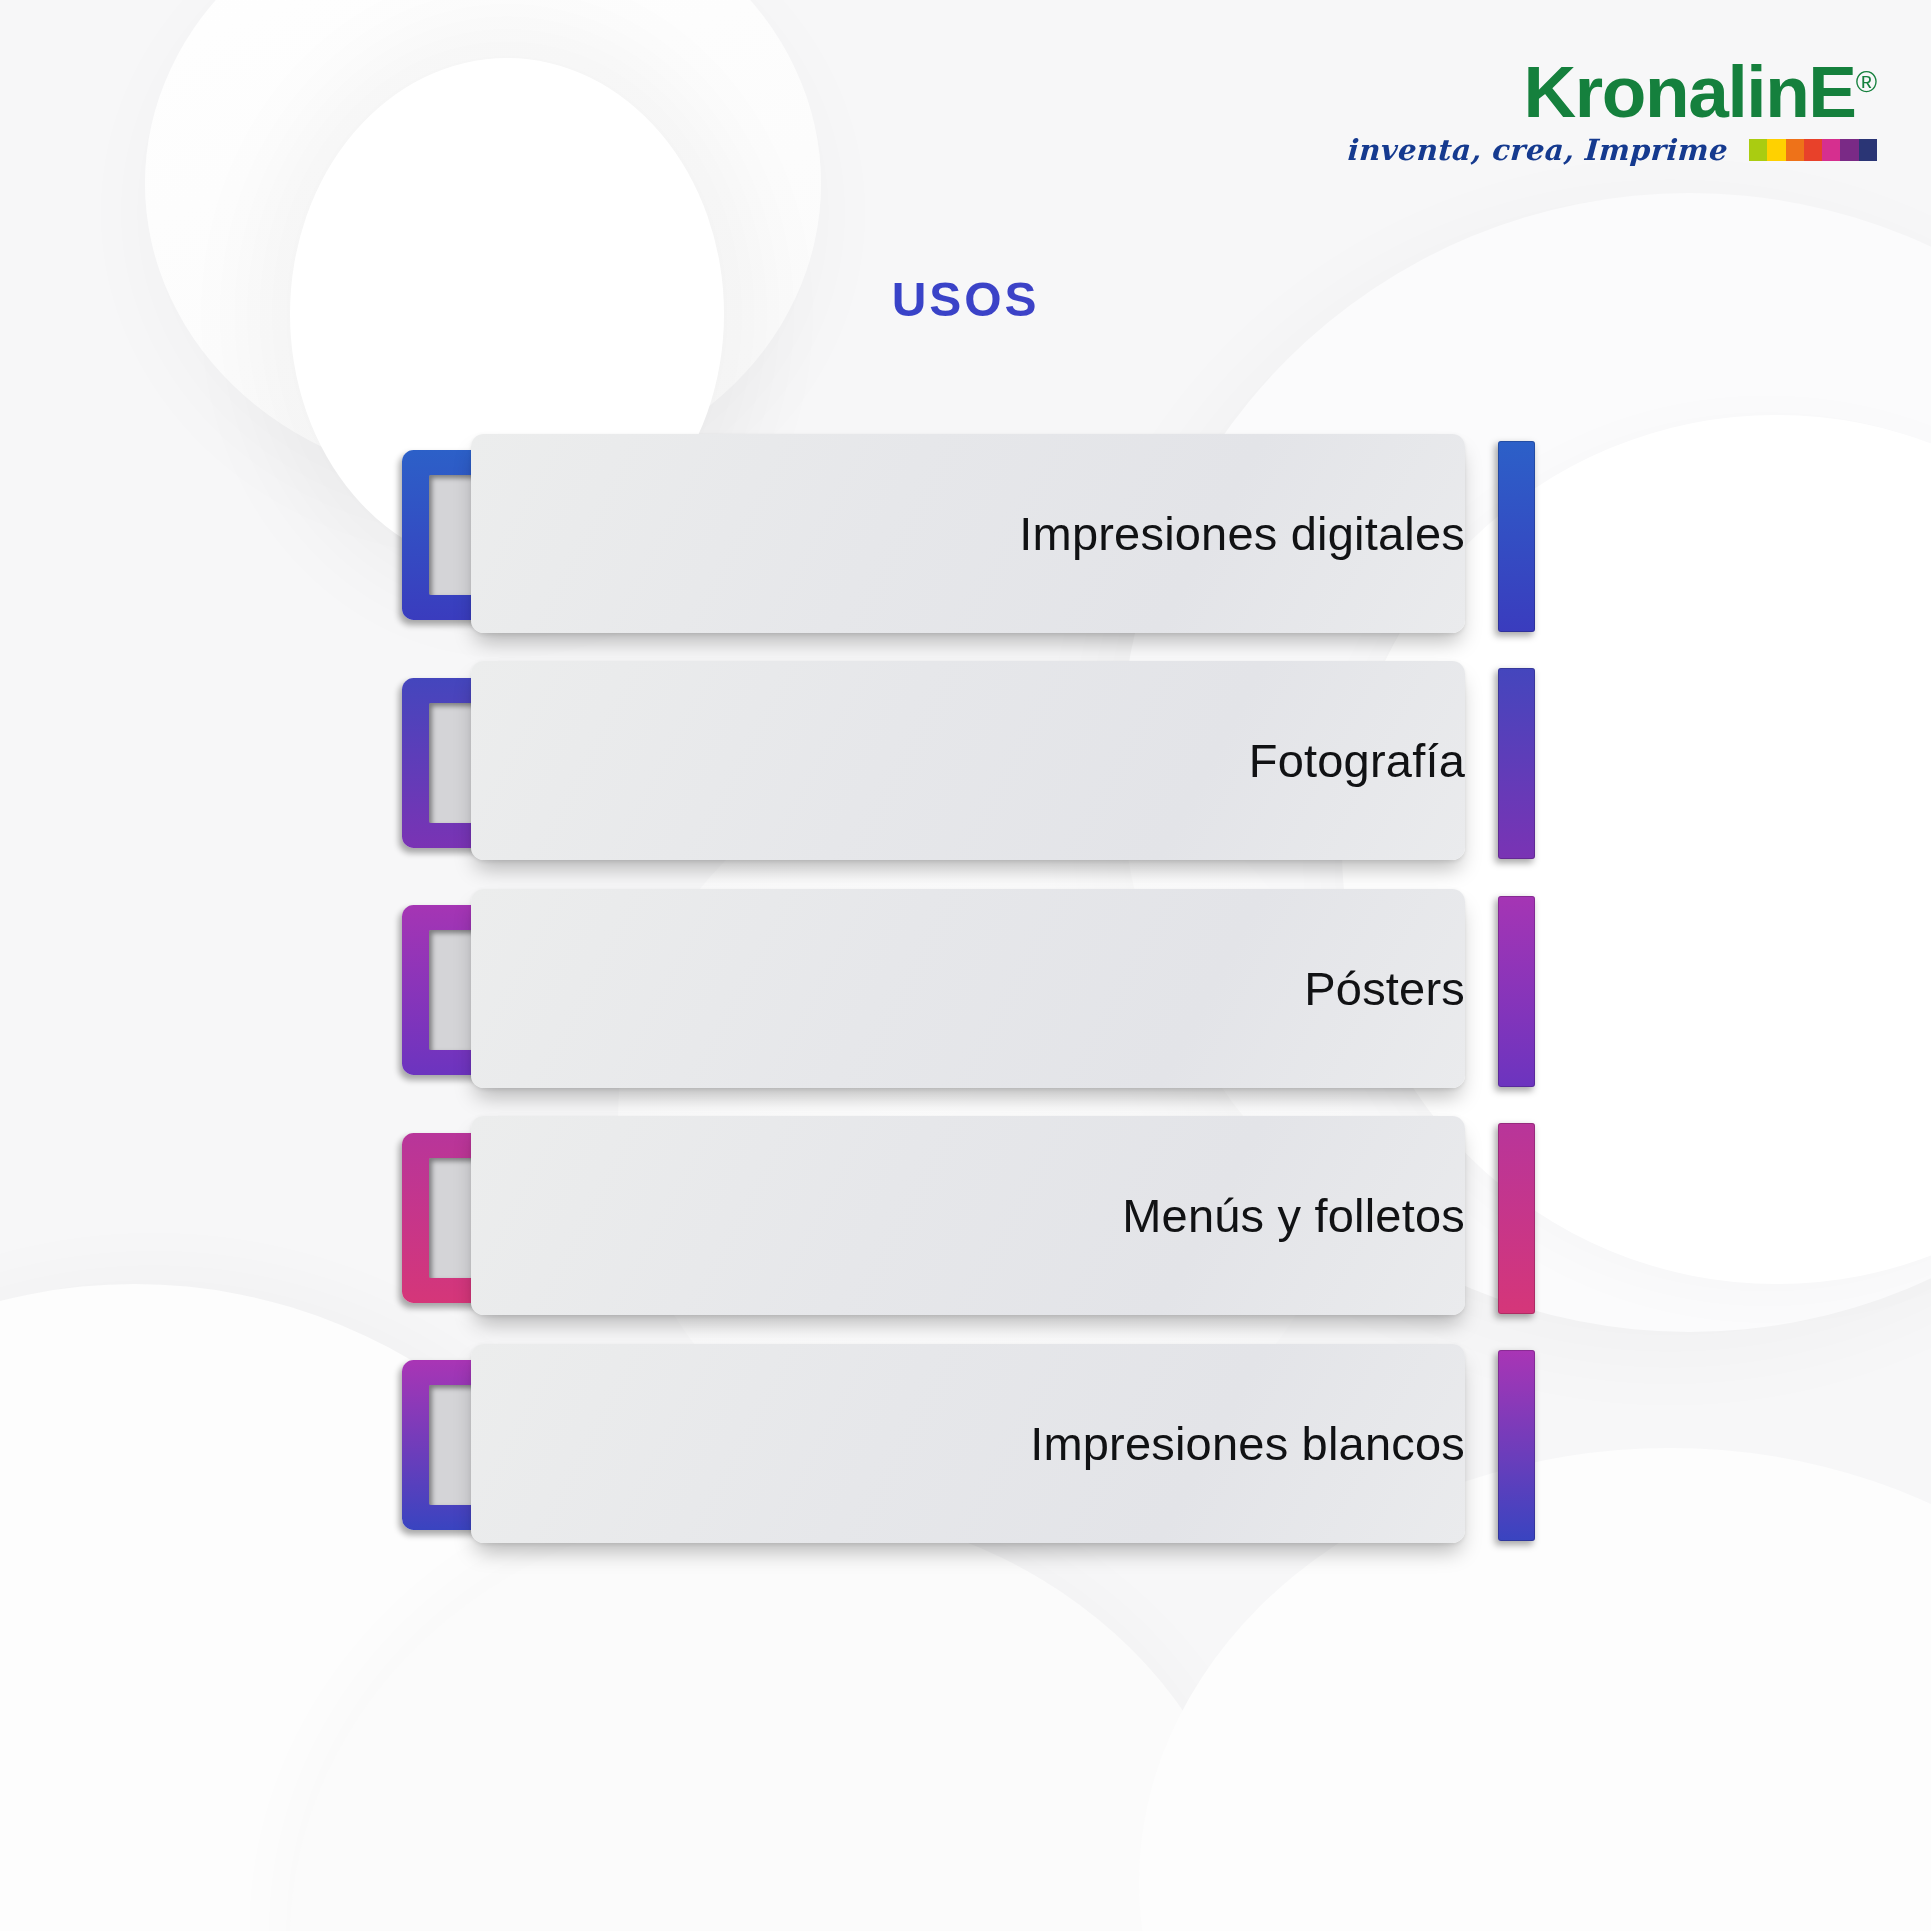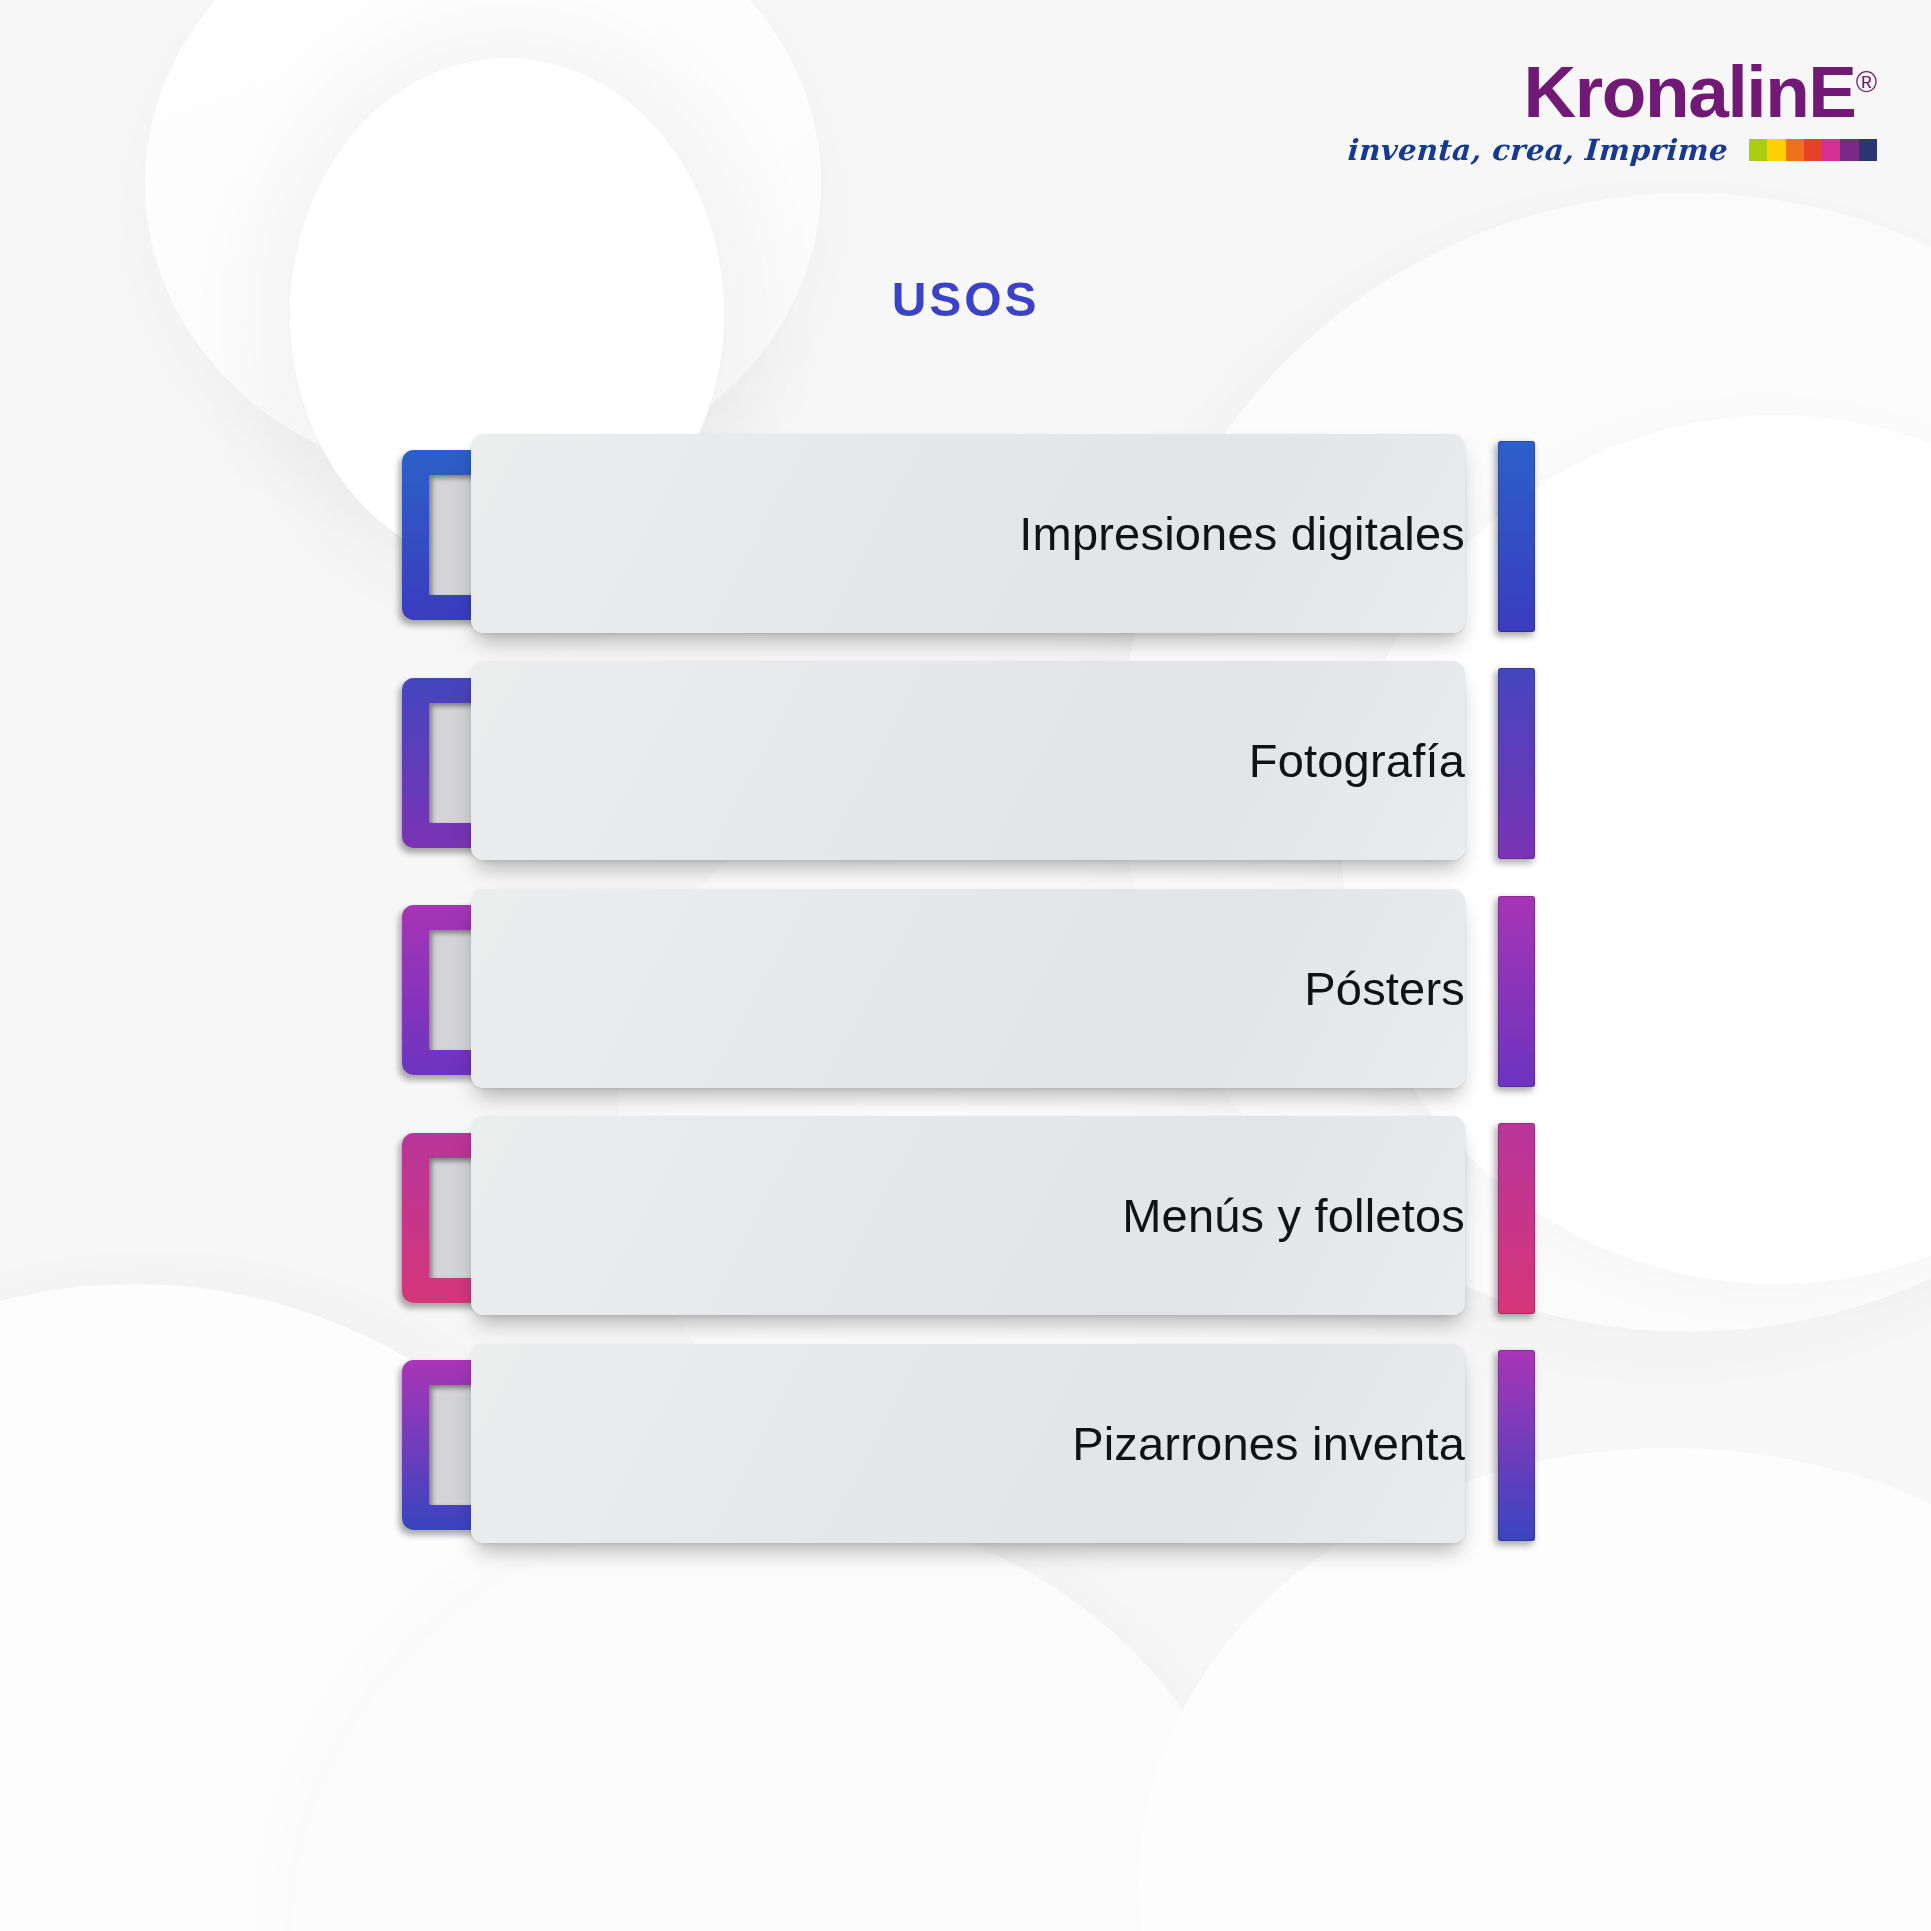--- a/index.html
+++ b/index.html
@@ -59,21 +59,21 @@
   #logo {
     position:absolute; z-index:5;
     right:54px; top:56px;
     text-align:right;
   }
   #logo-wordmark {
     font-family:"Liberation Sans", sans-serif;
     font-weight:bold;
     font-size:73px;
     letter-spacing:-1.4px;
-    color:#701a75;
+    color:#15803d;
     line-height:0.98;
     white-space:nowrap;
   }
   #logo-wordmark .reg {
     font-size:29px;
     vertical-align:super;
     font-weight:normal;
     letter-spacing:0;
   }
   #logo-sub {
@@ -234,17 +234,17 @@
       <div class="card">
         <span class="card-label">Menús y folletos</span>
       </div>
     </div>
     <div class="row">
       <div class="frame" style="background: linear-gradient(rgb(169, 53, 181) 0%, rgb(57, 68, 192) 100%);">
         <div class="frame-hole"></div>
       </div>
       <div class="bar" style="background: linear-gradient(rgb(169, 53, 181) 0%, rgb(57, 68, 192) 100%);"></div>
       <div class="card">
-        <span class="card-label">Pizarrones inventa</span>
+        <span class="card-label">Impresiones blancos</span>
       </div>
     </div>
   </div>
 
 
 </body></html>

